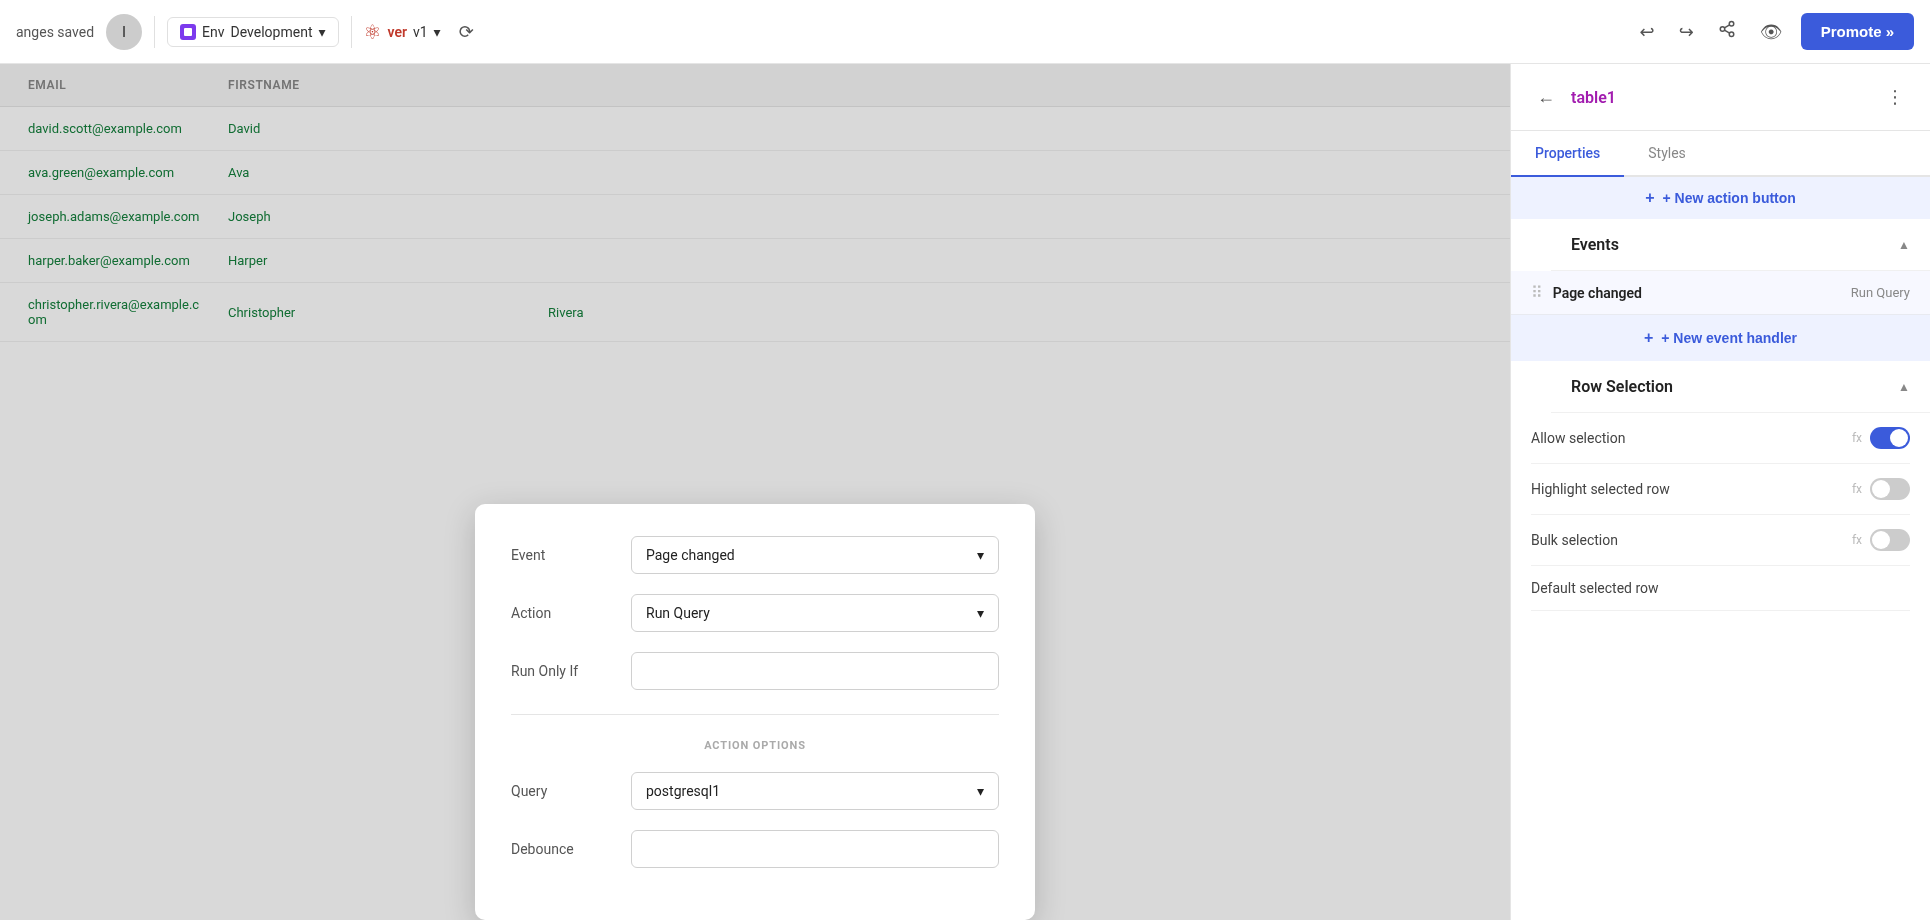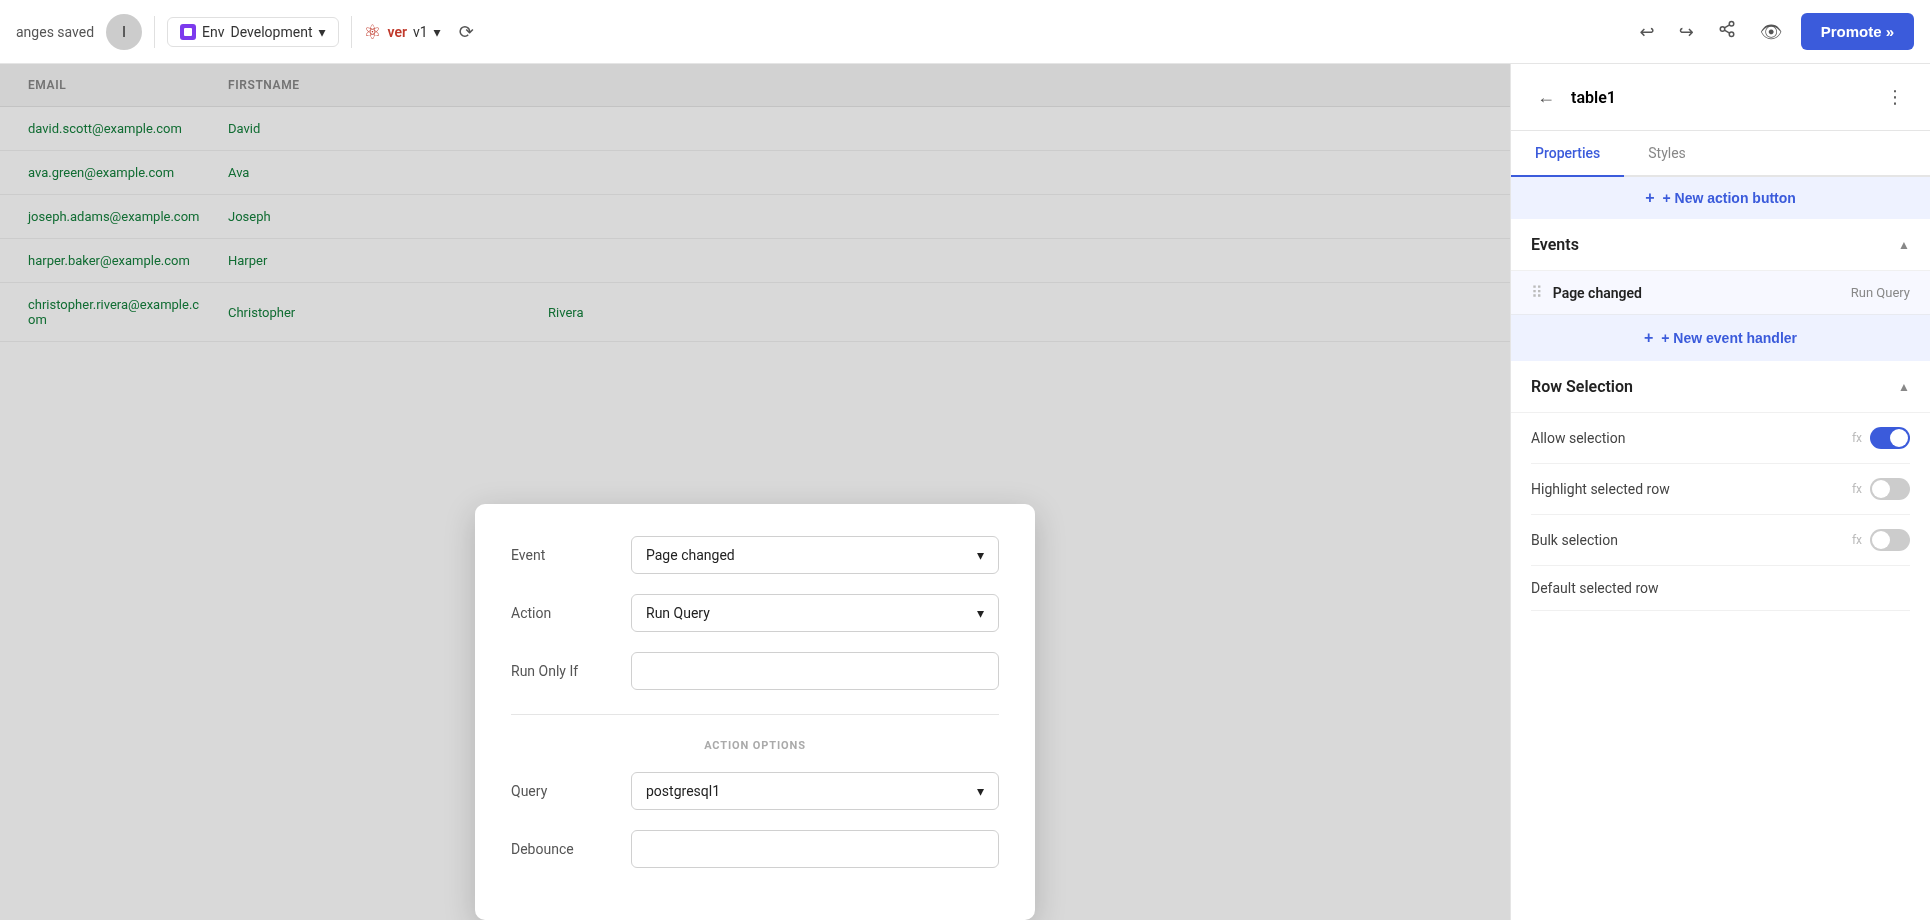--- a/index.html
+++ b/index.html
@@ -97,39 +97,39 @@
     
     .right-panel {
       width: 420px; background: #fff; border-left: 1px solid #e5e5e5;
       display: flex; flex-direction: column; overflow-y: auto;
     }
     .right-header {
       display: flex; align-items: center; justify-content: space-between;
       padding: 16px 20px; border-bottom: 1px solid #e5e5e5;
     }
     .right-header-left { display: flex; align-items: center; gap: 10px; }
-    .right-title { font-size: 16px; font-weight: 600; color: #000000; }
+    .right-title { font-size: 16px; font-weight: 600; color: #a21caf; }
     .right-tabs {
       display: flex; border-bottom: 2px solid #e5e5e5;
     }
     .right-tab {
       padding: 14px 24px; font-size: 14px; cursor: pointer; color: #888;
       border-bottom: 2px solid transparent; margin-bottom: -2px;
     }
     .right-tab.active { color: #3b5bdb; border-bottom-color: #3b5bdb; font-weight: 500; }
 
     .new-action-btn {
       display: flex; align-items: center; justify-content: center; gap: 8px;
       background: #eef2ff; color: #3b5bdb; font-size: 14px; font-weight: 600;
       padding: 12px; cursor: pointer; border: none; width: 100%;
     }
 
     .section-header {
       display: flex; align-items: center; justify-content: space-between;
-      padding: 16px 20px; border-bottom: 1px solid #f0f0f0;
+      padding: 16px 20px; border-bottom: 1px solid #f0f0f0; margin-left: 40px;
     }
     .section-title { font-size: 16px; font-weight: 600; color: #222; }
 
     .event-item {
       display: flex; align-items: center; justify-content: space-between;
       padding: 12px 20px; background: #f7f8ff;
       border-bottom: 1px solid #e8eaf0;
     }
     .event-item-left { display: flex; align-items: center; gap: 10px; }
     .drag-icon { color: #bbb; font-size: 16px; }

